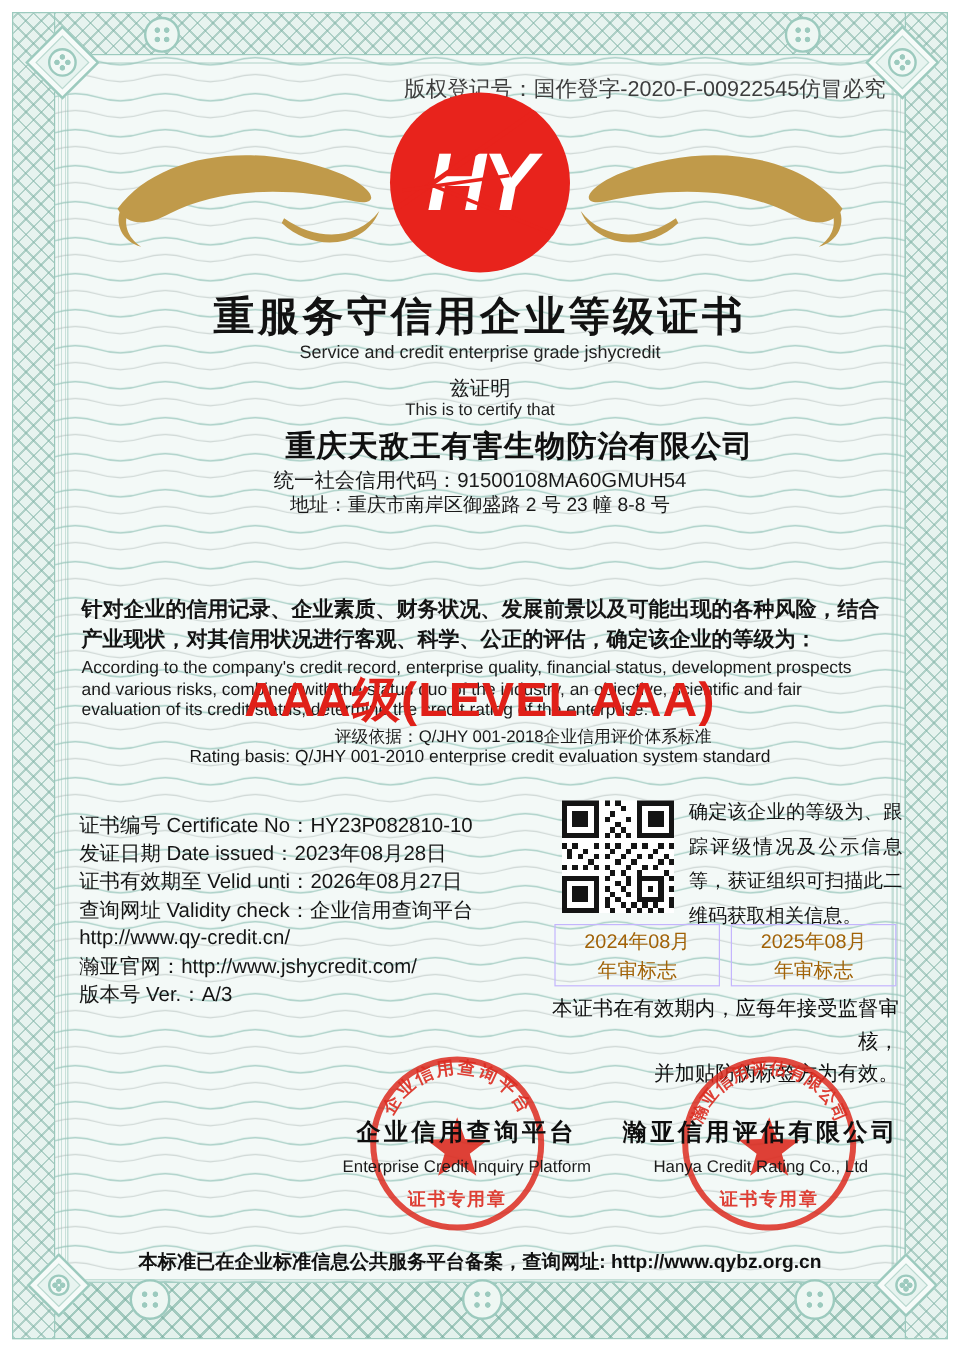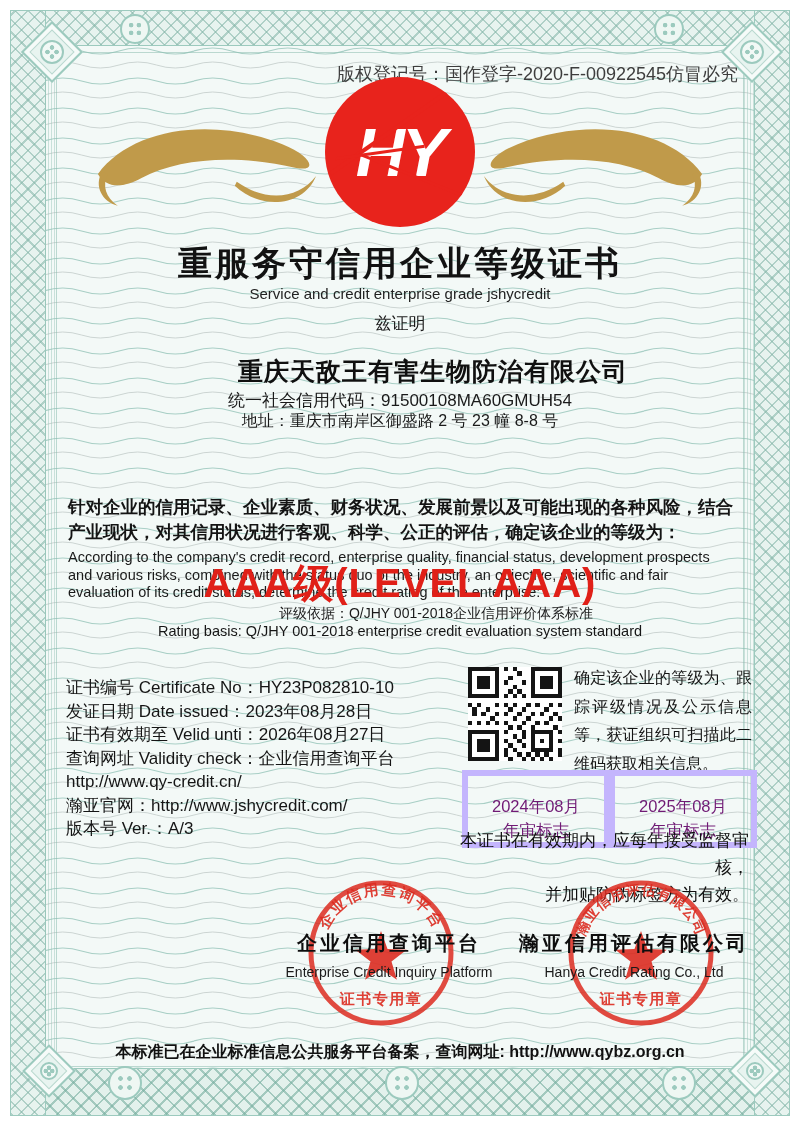--- a/index.html
+++ b/index.html
@@ -64,22 +64,22 @@
   .body-block{left:68px;top:447px;width:666px;}
   .body-zh{font-size:17.5px;font-weight:700;line-height:25px;color:#141414;text-align:left;margin-top:48px;}
   .body-en{margin-top:4px;font-size:14.5px;line-height:17.5px;color:#1a1a1a;text-align:left;}
   .rating-level{top:556px;font-size:40px;font-weight:800;letter-spacing:1px;color:#e02018;}
   .basis-zh{top:605px;font-size:14px;color:#1a1a1a;padding-left:36px;}
   .basis-en{top:623px;font-size:14.5px;color:#161616;}
   .details{left:66px;top:676px;width:400px;font-size:17px;line-height:23.5px;color:#151515;}
   .details div{white-space:nowrap;}
   .qr{left:468px;top:667px;width:94px;height:94px;}
   .qr-note{left:574px;top:664px;width:178px;font-size:16px;line-height:28.5px;color:#141414;text-align:justify;}
-  .yearbox{top:770px;width:136px;height:48px;border:6px solid #c4b5fd;text-align:center;
-           font-size:16.5px;line-height:24px;color:#701a75;padding-top:18px;background:rgba(255,255,255,.0);}
+  .yearbox{top:770px;width:136px;height:48px;border:1px solid #c4b5fd;text-align:center;
+           font-size:16.5px;line-height:24px;color:#a16207;padding-top:2px;background:rgba(255,255,255,.0);}
   .yearbox-1{left:462px;} .yearbox-2{left:609px;}
   .supervision{left:455px;top:827px;width:294px;text-align:right;font-size:17px;line-height:27px;color:#0f0f0f;}
   .seal{width:150px;height:150px;z-index:3;}
   .seal-1{left:306px;top:878px;} .seal-2{left:566px;top:878px;}
   .issuer-text{z-index:4;text-align:center;}
   .issuer-zh{font-size:20px;font-weight:800;letter-spacing:3px;color:#0e0e0e;}
   .issuer-en{margin-top:7px;font-size:14px;color:#1a1a1a;}
   .issuer-1{left:258px;top:930px;width:262px;}
   .issuer-2{left:508px;top:930px;width:252px;}
   .footer-line{top:1042px;font-size:16px;font-weight:700;color:#111;}
@@ -133,33 +133,34 @@
   <div class="abs logo">
     <span class="logo-text">HY</span>
     <span class="crack crack1"></span>
     <span class="crack crack2"></span>
     <span class="crack crack3"></span>
   </div>
 
   <div class="abs center title">重服务守信用企业等级证书</div>
   <div class="abs center subtitle">Service and credit enterprise grade jshycredit</div>
   <div class="abs center certify-zh">兹证明</div>
+  <div class="abs center certify-en">This is to certify that</div>
 
   <div class="abs center company">重庆天敌王有害生物防治有限公司</div>
   <div class="abs center credit-code">统一社会信用代码：91500108MA60GMUH54</div>
   <div class="abs center address">地址：重庆市南岸区御盛路 2 号 23 幢 8-8 号</div>
 
   <div class="abs body-block">
     <div class="body-zh">针对企业的信用记录、企业素质、财务状况、发展前景以及可能出现的各种风险，结合产业现状，对其信用状况进行客观、科学、公正的评估，确定该企业的等级为：</div>
     <div class="body-en">According to the company's credit record, enterprise quality, financial status, development prospects and various risks, combined with the status quo of the industry, an objective, scientific and fair evaluation of its credit status, determine the credit rating of the enterprise:</div>
   </div>
 
   <div class="abs center rating-level">AAA级(LEVEL AAA)</div>
   <div class="abs center basis-zh">评级依据：Q/JHY 001-2018企业信用评价体系标准</div>
-  <div class="abs center basis-en">Rating basis: Q/JHY 001-2018 enterprise credit evaluation system standard</div>
+  <div class="abs center basis-en">Rating basis: Q/JHY 001-2010 enterprise credit evaluation system standard</div>
 
   <div class="abs details">
     <div>证书编号 Certificate No：HY23P082810-10</div>
     <div>发证日期 Date issued：2023年08月28日</div>
     <div>证书有效期至 Velid unti：2026年08月27日</div>
     <div>查询网址 Validity check：企业信用查询平台</div>
     <div>http://www.qy-credit.cn/</div>
     <div>瀚亚官网：http://www.jshycredit.com/</div>
     <div>版本号 Ver.：A/3</div>
   </div>

